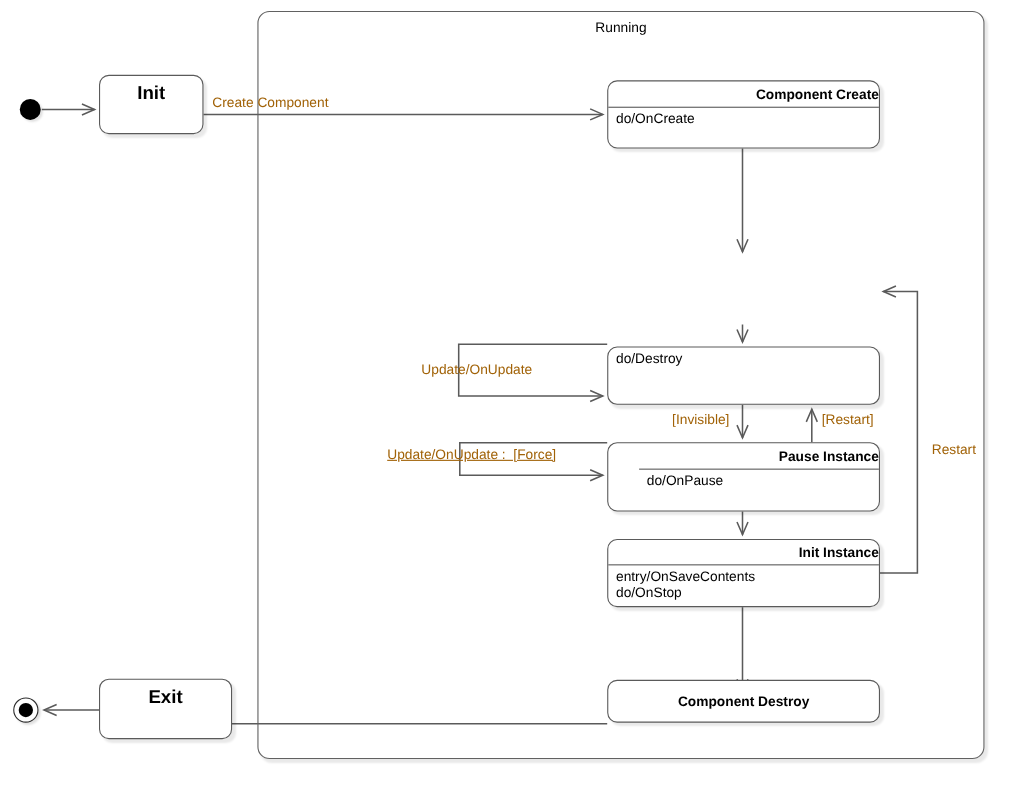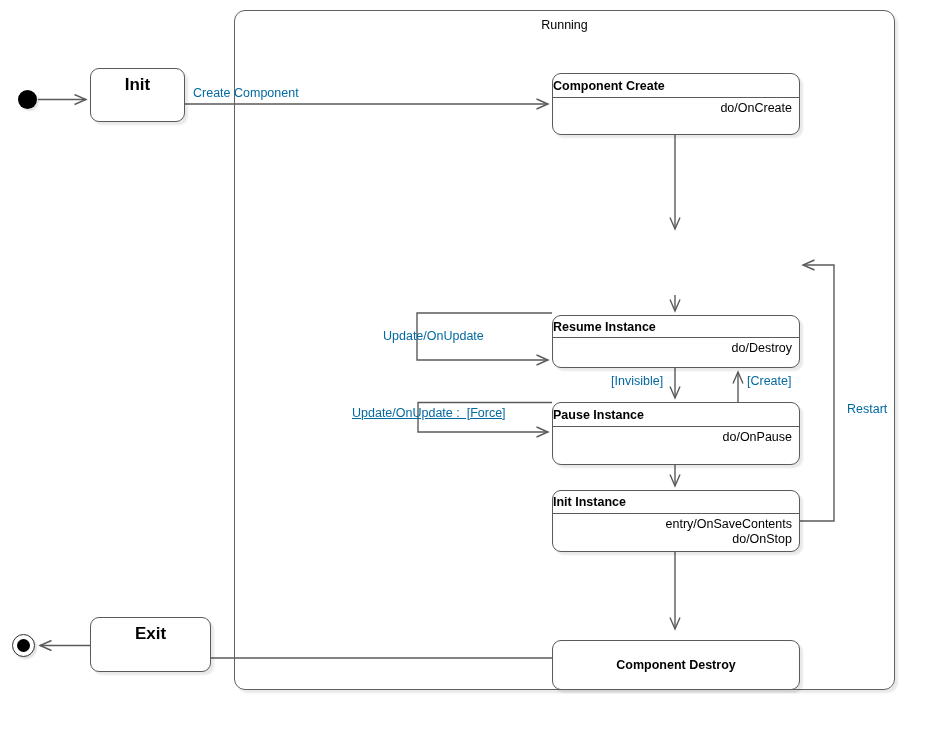--- a/index.html
+++ b/index.html
@@ -39,51 +39,51 @@
   .state {
     position: absolute;
     background: #ffffff;
     border: 1.6px solid #5a5a5a;
     border-radius: 9px;
     box-shadow: 3px 3px 2px rgba(0,0,0,0.09);
     font-size: 12.5px;
   }
   .state-title {
     font-weight: bold;
-    text-align: left;
+    text-align: right;
     padding-top: 5px;
     height: 24px;
     font-size: 12.5px;
   }
   .state-title.with-sep { border-bottom: 1.4px solid #5a5a5a; }
   .state-body {
     padding: 3px 7px;
     line-height: 15px;
     font-size: 12.5px;
-    text-align: right;
+    text-align: left;
   }
   .simple-title {
     font-weight: bold;
     text-align: center;
     padding-top: 6px;
     font-size: 17px;
   }
   .center-title {
     font-weight: bold;
     text-align: center;
     position: absolute;
     width: 100%;
     top: 50%;
     transform: translateY(-50%);
     font-size: 12.5px;
   }
   .edge-label {
     position: absolute;
     font-size: 12.5px;
-    color: #0369a1;
+    color: #a16207;
     white-space: pre;
   }
   .node-initial {
     position: absolute;
     width: 19px; height: 19px;
     background: #000;
     border-radius: 50%;
     box-shadow: 2px 2px 2px rgba(0,0,0,0.12);
   }
   .node-final {
@@ -151,50 +151,49 @@
 
   <div class="state" style="left:552px; top:73px; width:248px; height:62px;">
     <div class="state-title with-sep">Component Create</div>
     <div class="state-body">
       <div>do/OnCreate</div>
     </div>
   </div>
 
 
   <div class="state" style="left:552px; top:315px; width:248px; height:53px;">
-    <div class="state-title with-sep" style="height:22px; padding-top:4px;">Resume Instance</div>
     <div class="state-body">
       <div>do/Destroy</div>
     </div>
   </div>
 
-  <div class="state" style="left:552px; top:402px; width:248px; height:63px;">
+  <div class="state" style="left:552px; top:402px; width:248px; height:63px;padding-left:28px;">
     <div class="state-title with-sep">Pause Instance</div>
     <div class="state-body">
       <div>do/OnPause</div>
     </div>
   </div>
 
   <div class="state" style="left:552px; top:490px; width:248px; height:62px;">
     <div class="state-title with-sep" style="height:23px; padding-top:4px;">Init Instance</div>
     <div class="state-body">
       <div>entry/OnSaveContents</div>
       <div>do/OnStop</div>
     </div>
   </div>
 
-  <div class="state" style="left:552px; top:640px; width:248px; height:50px;">
+  <div class="state" style="left:552px; top:618px; width:248px; height:39px;">
     <div class="center-title">Component Destroy</div>
   </div>
 
   <div class="edge-label" style="left:193px; top:86px;">Create Component</div>
 
   <div class="edge-label" style="left:383px; top:329px;">Update/OnUpdate</div>
 
   <div class="edge-label" style="left:611px; top:374px;">[Invisible]</div>
 
-  <div class="edge-label" style="left:747px; top:374px;">[Create]</div>
+  <div class="edge-label" style="left:747px; top:374px;">[Restart]</div>
 
   <div class="edge-label" style="left:352px; top:406px;text-decoration:underline;">Update/OnUpdate :  [Force]</div>
 
   <div class="edge-label" style="left:847px; top:402px;">Restart</div>
 
 </div>
 
 </body></html>

